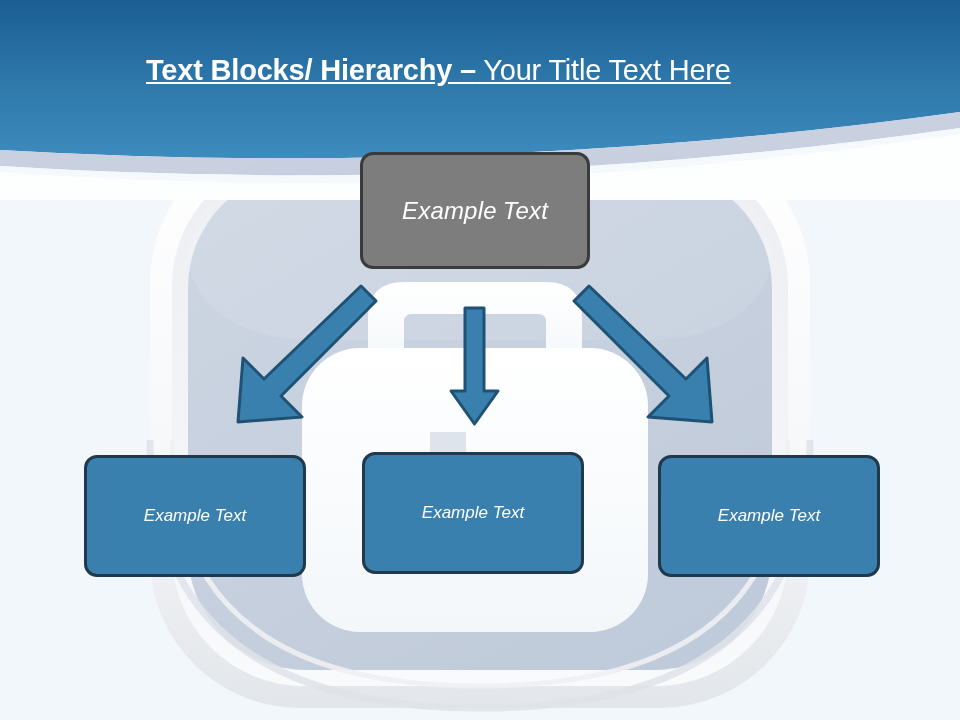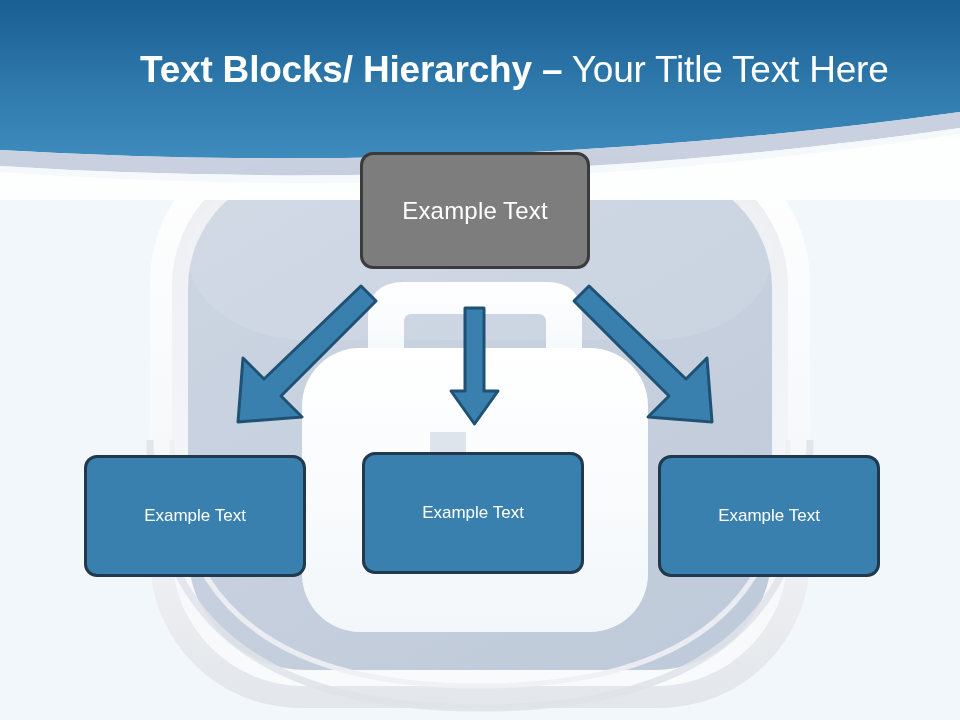--- a/index.html
+++ b/index.html
@@ -30,28 +30,29 @@
     position: absolute;
     left: 0; top: 0;
     width: 960px;
     height: 190px;
     z-index: 2;
     pointer-events: none;
   }
 
   .title {
     position: absolute;
-    left: 140px;
+    left: 146px;
     top: 50px;
     z-index: 3;
-    font-size: 37px;
+    font-size: 29px;
     line-height: 40px;
     color: #ffffff;
     white-space: nowrap;
     letter-spacing: -0.2px;
+    text-decoration: underline;
   }
   .title .t-bold { font-weight: bold; }
   .title .t-reg  { font-weight: normal; }
 
   
   .arrows-layer {
     position: absolute;
     inset: 0;
     z-index: 4;
     pointer-events: none;
@@ -62,20 +63,21 @@
     position: absolute;
     z-index: 5;
     box-sizing: border-box;
     display: flex;
     align-items: center;
     justify-content: center;
     border-radius: 13px;
     color: #ffffff;
     text-align: center;
     user-select: none;
+    font-style: italic;
   }
   .node-top {
     left: 360px;
     top: 152px;
     width: 230px;
     height: 117px;
     background: #7d7d7d;
     border: 3px solid #3b3b3b;
     font-size: 24px;
   }

